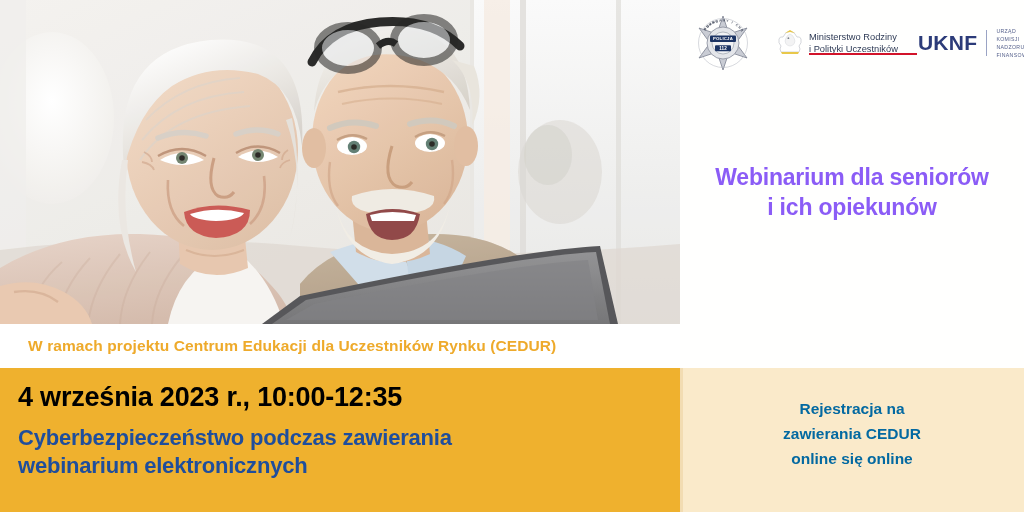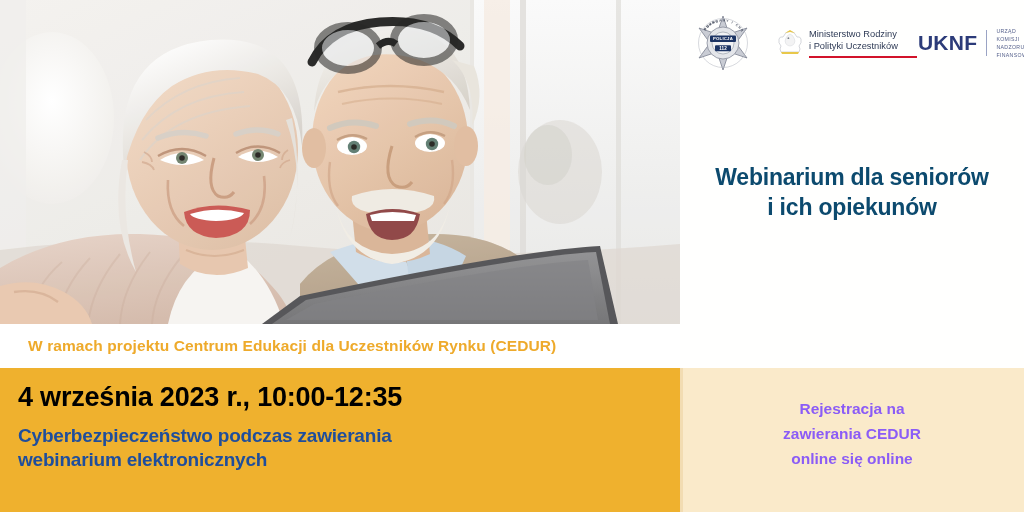--- a/index.html
+++ b/index.html
@@ -33,63 +33,63 @@
     position:absolute;left:0;top:368px;width:680px;height:144px;
     background:#efb12e;
   }
   .date-line{
     position:absolute;left:18px;top:14px;
     color:#000000;font-size:27px;font-weight:bold;letter-spacing:-.2px;
     white-space:nowrap;
   }
   .topic{
     position:absolute;left:18px;top:56px;width:640px;
-    color:#1f4e9c;font-size:19px;font-weight:bold;line-height:1.26;
+    color:#1f4e9c;font-size:22px;font-weight:bold;line-height:1.26;
     letter-spacing:-.2px;
   }
 
   
   .right-col{position:absolute;left:680px;top:0;width:344px;height:512px;background:#fffffe;}
 
   .logo-row{
     position:absolute;left:0;top:0;width:344px;height:86px;
     display:flex;align-items:center;
   }
   .logo-police{margin-left:12px;width:62px;height:58px;flex:0 0 auto;}
   .logo-police svg{display:block;width:62px;height:58px;}
 
   .logo-ministry{margin-left:22px;display:flex;align-items:center;flex:0 0 auto;}
   .eagle{width:28px;height:30px;flex:0 0 auto;}
   .eagle svg{display:block;width:28px;height:30px;}
-  .ministry-text{margin-left:5px;position:relative;padding-bottom:6px;}
+  .ministry-text{margin-left:5px;position:relative;}
   .ministry-text .ml{
     color:#2e3a55;font-size:9.3px;line-height:1.33;white-space:nowrap;font-weight:500;
   }
   .ministry-rule{
     position:absolute;left:0;bottom:0;width:108px;height:2px;background:#d2132a;
   }
 
   .logo-uknf{margin-left:20px;display:flex;align-items:center;flex:0 0 auto;}
   .uknf-word{color:#2c3b79;font-size:21px;font-weight:bold;letter-spacing:.3px;}
   .uknf-bar{width:1px;height:26px;background:#9aa3c4;margin:0 9px;}
   .uknf-sub{color:#56618c;font-size:5.2px;line-height:1.55;letter-spacing:.35px;white-space:nowrap;}
 
   .headline{
     position:absolute;left:0;top:163px;width:344px;
-    text-align:center;color:#0c4a6e;
+    text-align:center;color:#8b5cf6;
     font-size:23px;font-weight:bold;line-height:1.3;letter-spacing:-.2px;
   }
 
   .cream-block{
     position:absolute;left:0;top:368px;width:344px;height:144px;background:#faeaca;
   }
   .cream-block .divider{position:absolute;left:0;top:0;width:3px;height:144px;background:#f2dcb2;}
   .reg-text{
     position:absolute;left:0;top:28px;width:344px;text-align:center;
-    color:#8b5cf6;font-size:15.5px;font-weight:bold;line-height:1.62;
+    color:#0369a1;font-size:15.5px;font-weight:bold;line-height:1.62;
   }
 
   .seam-v{position:absolute;left:680px;top:0;width:2px;height:368px;background:#f4f4f2;}
 </style>
 </head>
 <body>
 
 <div class="poster">
 
   <div class="left-col">

